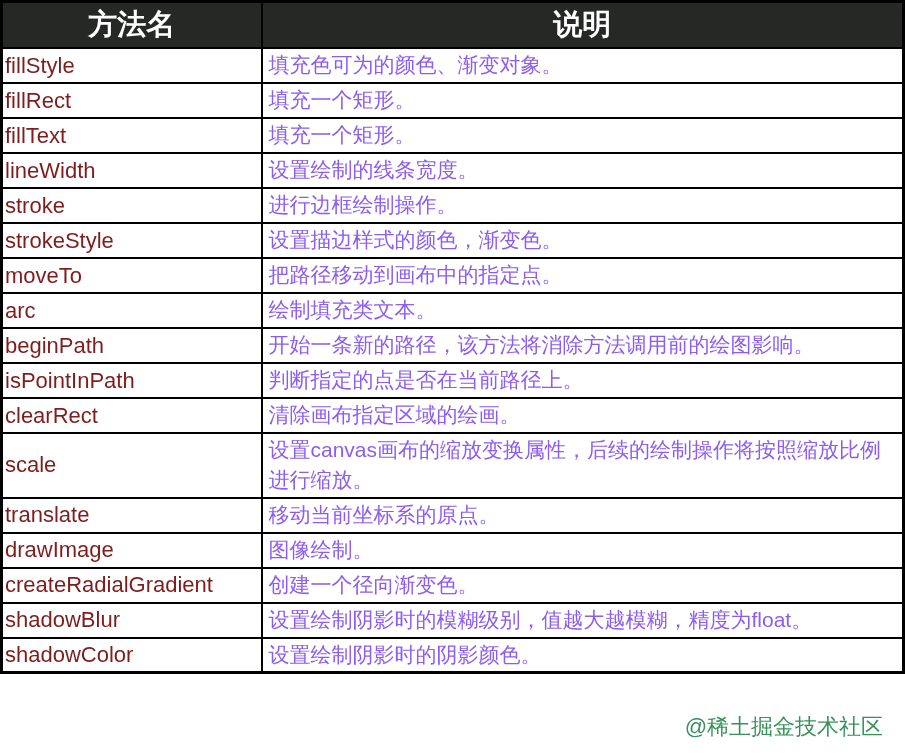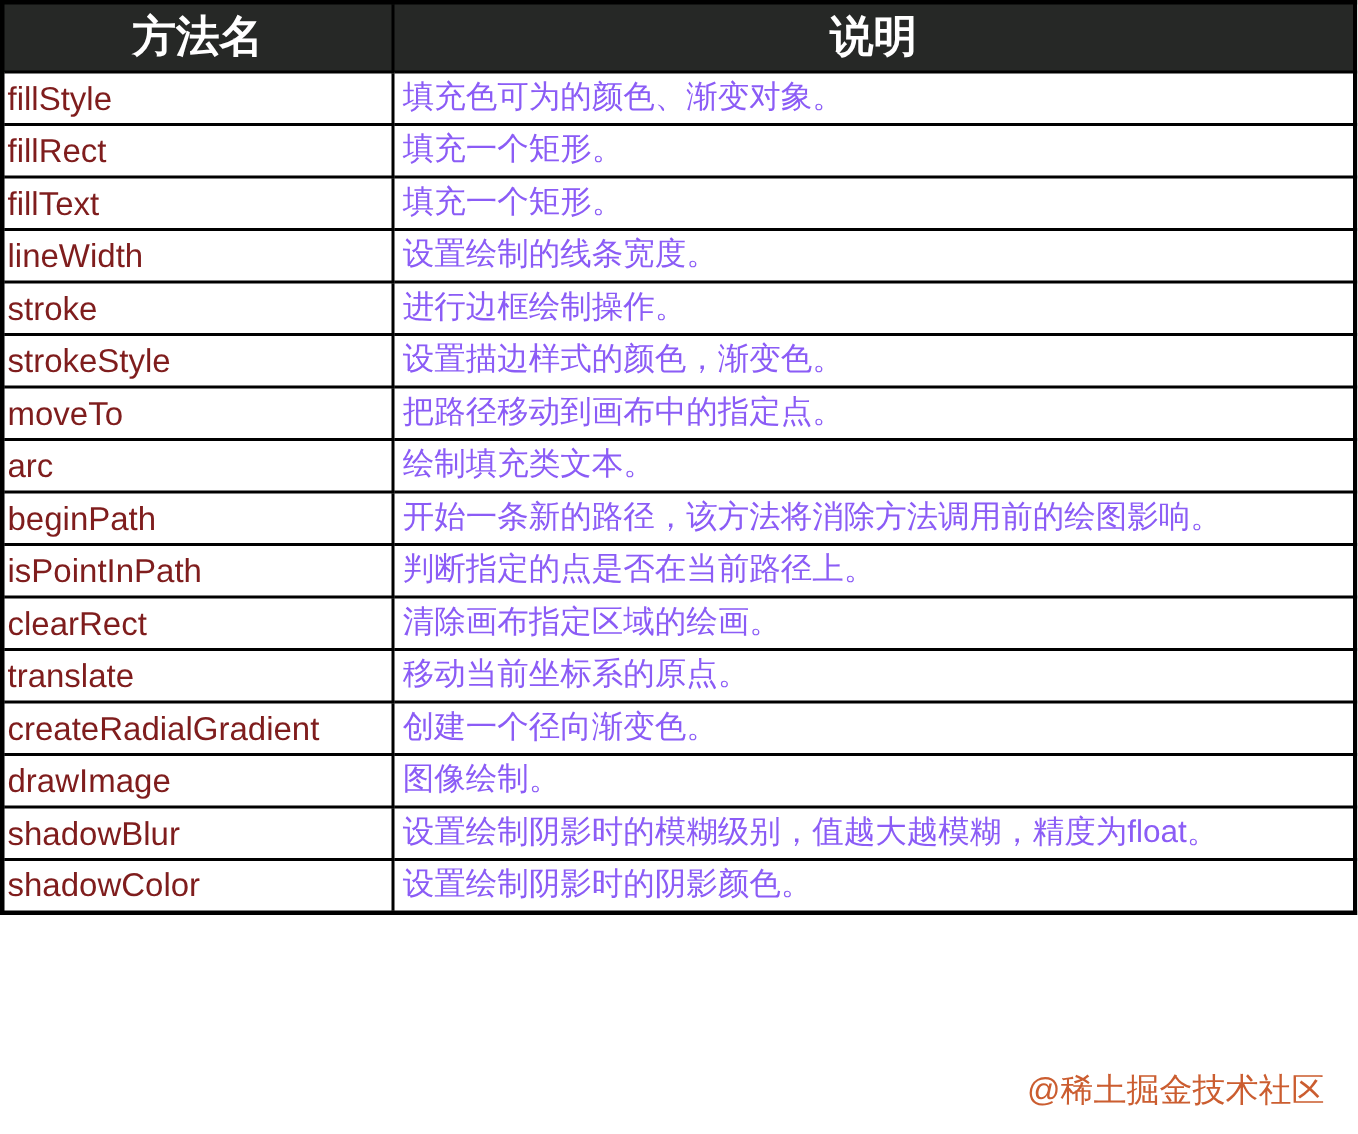--- a/index.html
+++ b/index.html
@@ -56,21 +56,21 @@
     vertical-align: middle;
     font-size: 21px;
     line-height: 1.45;
     padding: 1px 6px;
   }
   .watermark {
     position: absolute;
     top: 712px;
     right: 22px;
     font-size: 22px;
-    color: #c2410c;
+    color: #15803d;
     opacity: 0.85;
     text-shadow: 1px 1px 0 #ffffff;
     pointer-events: none;
     white-space: nowrap;
   }
 </style>
 </head>
 <body>
 
 <div class="page">
@@ -120,30 +120,34 @@
         </tr>
         <tr class="data-row">
           <td class="method">isPointInPath</td>
           <td class="desc">判断指定的点是否在当前路径上。</td>
         </tr>
         <tr class="data-row">
           <td class="method">clearRect</td>
           <td class="desc">清除画布指定区域的绘画。</td>
         </tr>
         <tr class="data-row">
+          <td class="method">scale</td>
+          <td class="desc">设置canvas画布的缩放变换属性，后续的绘制操作将按照缩放比例进行缩放。</td>
+        </tr>
+        <tr class="data-row">
           <td class="method">translate</td>
           <td class="desc">移动当前坐标系的原点。</td>
         </tr>
         <tr class="data-row">
+          <td class="method">drawImage</td>
+          <td class="desc">图像绘制。</td>
+        </tr>
+        <tr class="data-row">
           <td class="method">createRadialGradient</td>
           <td class="desc">创建一个径向渐变色。</td>
-        </tr>
-        <tr class="data-row">
-          <td class="method">drawImage</td>
-          <td class="desc">图像绘制。</td>
         </tr>
         <tr class="data-row">
           <td class="method">shadowBlur</td>
           <td class="desc">设置绘制阴影时的模糊级别，值越大越模糊，精度为float。</td>
         </tr>
         <tr class="data-row">
           <td class="method">shadowColor</td>
           <td class="desc">设置绘制阴影时的阴影颜色。</td>
         </tr>
       </tbody>

